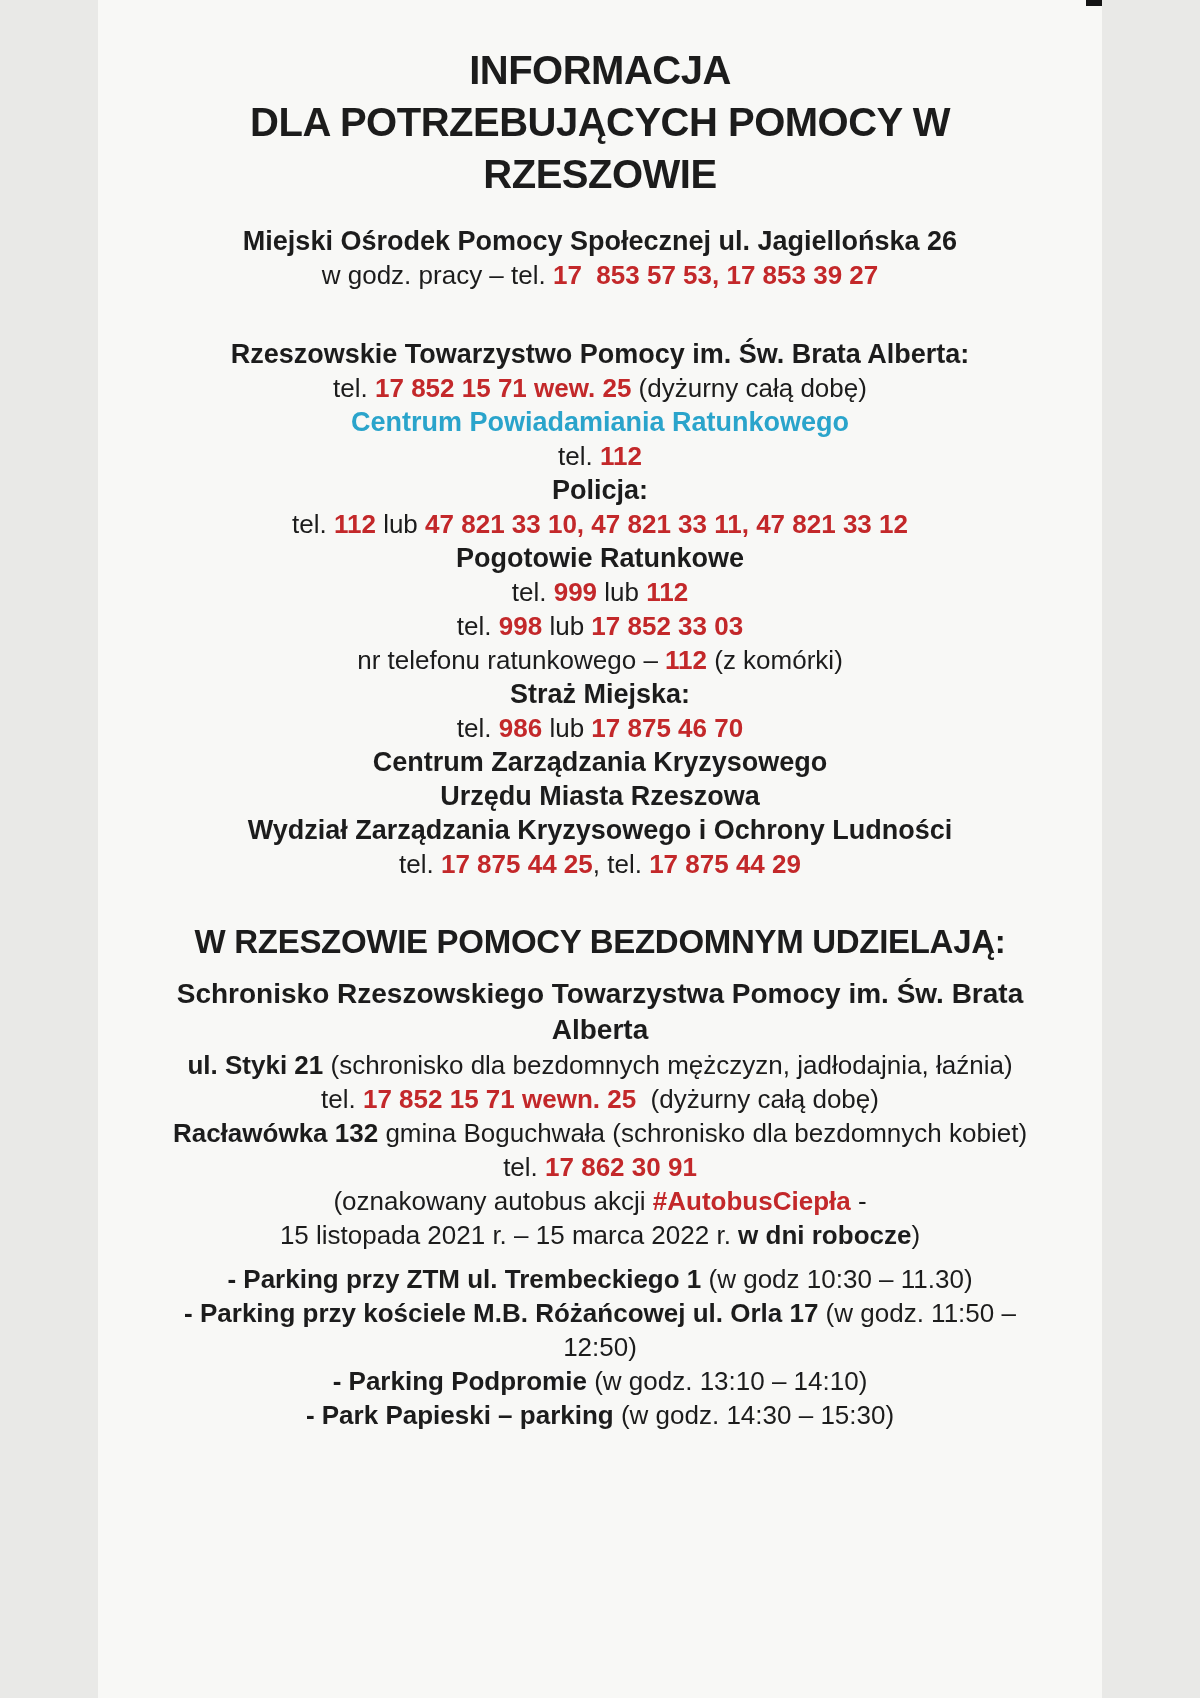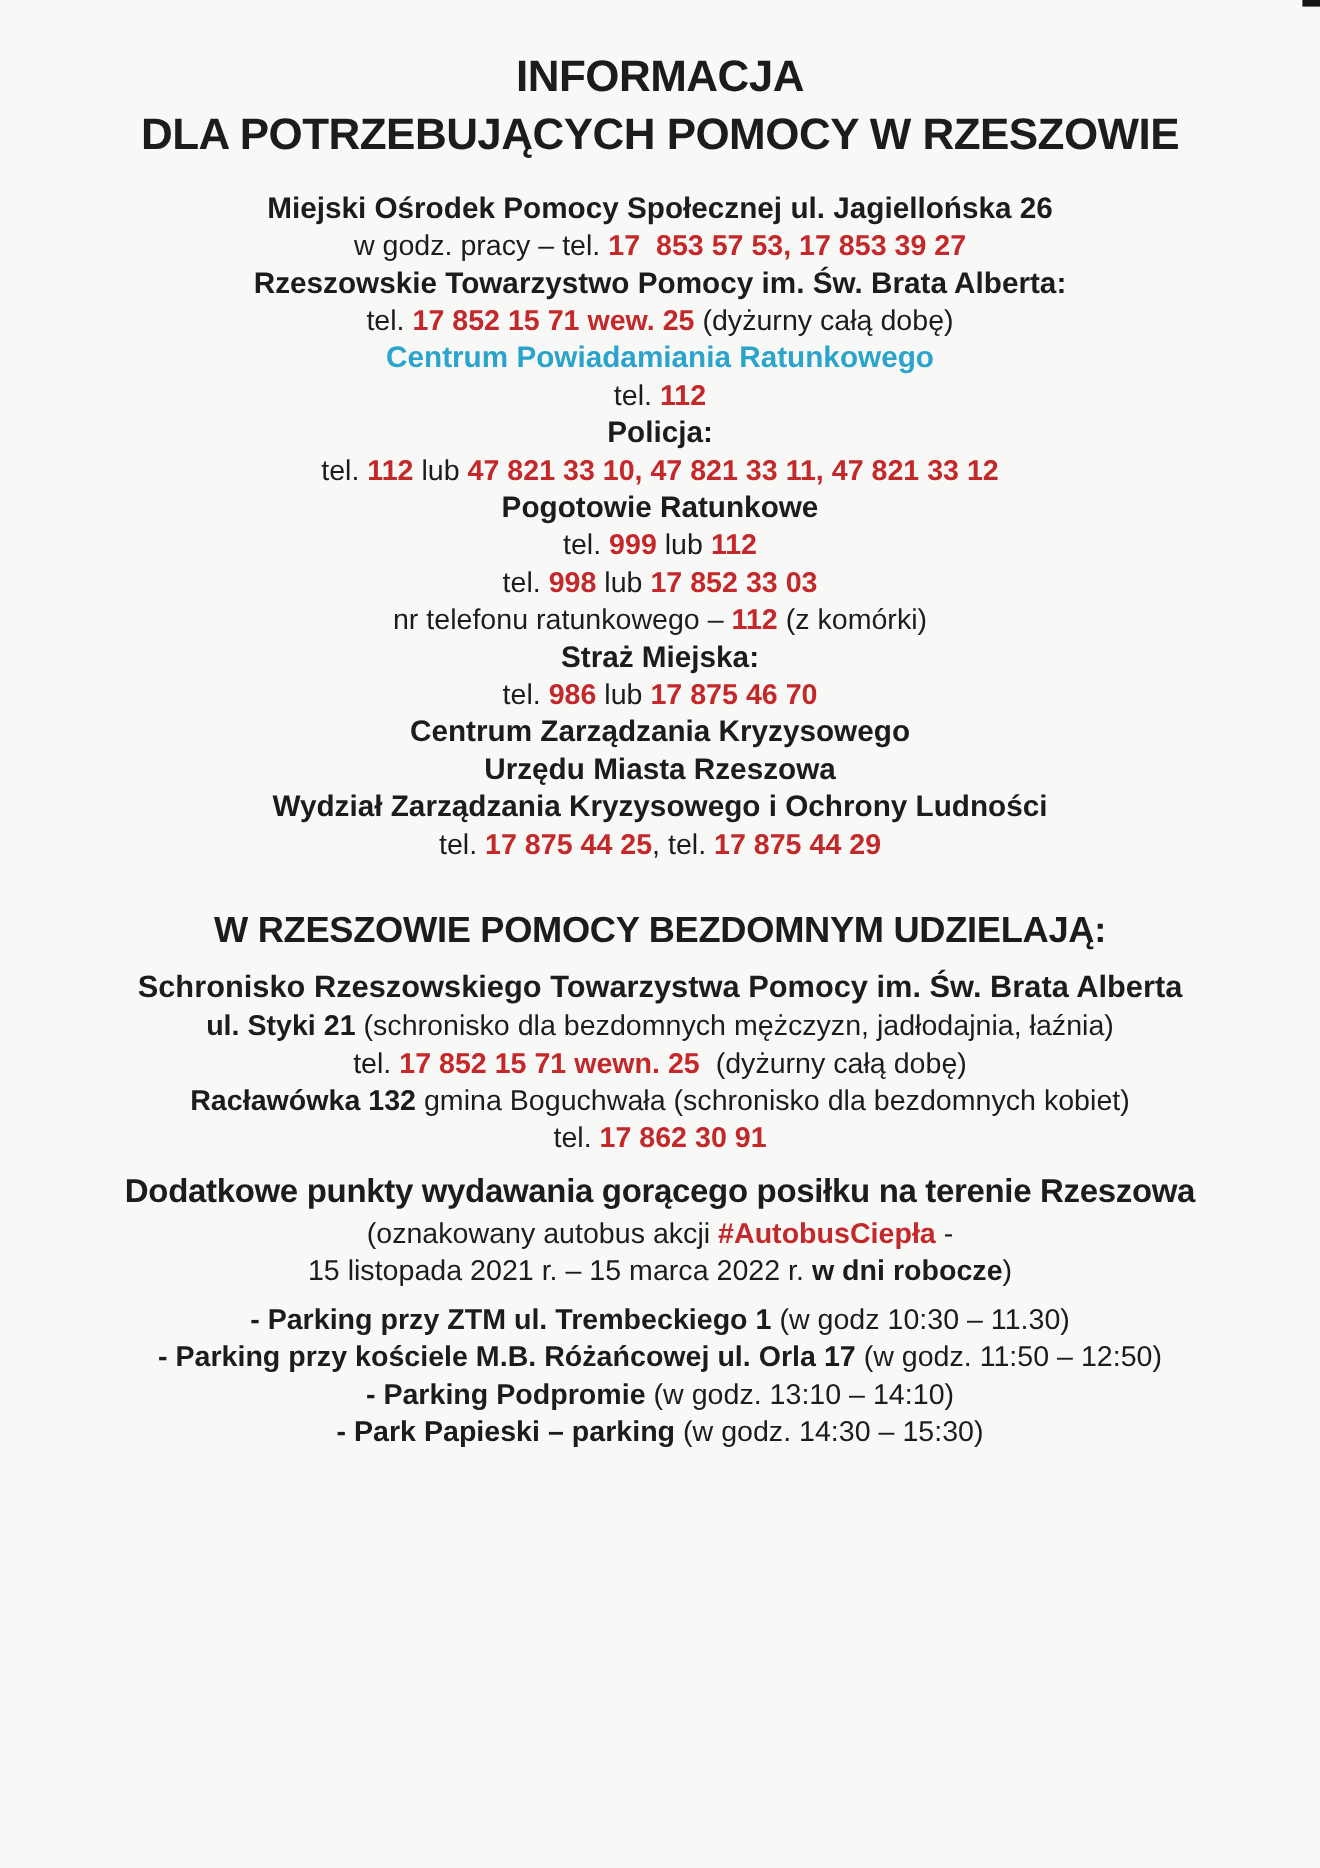--- a/index.html
+++ b/index.html
@@ -2,21 +2,21 @@
 <html lang="pl"><head>
 <meta charset="utf-8">
 <style>
   html, body { margin: 0; padding: 0; }
   body {
     font-family: "Liberation Sans", "DejaVu Sans", sans-serif;
     background: #e9e9e7;
   }
   .page {
     position: relative;
-    width: 1200px;
+    width: 1004px;
     height: 1698px;
     margin: 0 auto;
     background: var(--bg, #f8f8f6);
     color: var(--text, #1c1c1c);
     text-align: center;
     padding-top: 44px;
     box-sizing: border-box;
     overflow: hidden;
   }
   .corner-mark {
@@ -66,21 +66,21 @@
   .section-title-2 {
     font-size: 30px;
     line-height: 40px;
     font-weight: bold;
     letter-spacing: -0.3px;
   }
   .gap-xs  { margin-top: 10px; }
   .gap-sm  { margin-top: 13px; }
   .gap-lg  { }
   .gap-md  { margin-top: 24px; }
-  .gap-xl  { }
+  .gap-xl  { margin-top: 45px; }
   .gap-xxl { margin-top: 40px; }
   .red  { color: var(--red, #c3282a); }
   .cyan { color: var(--cyan, #2aa4cb); }
   .bold { font-weight: bold; }
 </style>
 </head>
 <body>
 
 <div class="page" style="--red: #c3282a; --cyan: #2aa4cb; --text: #1c1c1c; --bg: #f8f8f6;">
   <div class="corner-mark"></div>
@@ -104,21 +104,20 @@
       <p class="line heading gap-lg"><span>Centrum Zarządzania Kryzysowego</span></p>
       <p class="line heading"><span>Urzędu Miasta Rzeszowa</span></p>
       <p class="line heading"><span>Wydział Zarządzania Kryzysowego i Ochrony Ludności</span></p>
       <p class="line body"><span>tel. </span><span class="red bold">17 875 44 25</span><span>, tel. </span><span class="red bold">17 875 44 29</span></p>
       <p class="line section-title gap-xxl"><span>W RZESZOWIE POMOCY BEZDOMNYM UDZIELAJĄ:</span></p>
       <p class="line subheading gap-sm"><span>Schronisko Rzeszowskiego Towarzystwa Pomocy im. Św. Brata Alberta</span></p>
       <p class="line body gap-lg"><span class="bold">ul. Styki 21</span><span> (schronisko dla bezdomnych mężczyzn, jadłodajnia, łaźnia)</span></p>
       <p class="line body"><span>tel. </span><span class="red bold">17 852 15 71 wewn. 25</span><span>  (dyżurny całą dobę)</span></p>
       <p class="line body gap-lg"><span class="bold">Racławówka 132</span><span> gmina Boguchwała (schronisko dla bezdomnych kobiet)</span></p>
       <p class="line body"><span>tel. </span><span class="red bold">17 862 30 91</span></p>
-      <p class="line section-title-2 gap-sm"><span>Dodatkowe punkty wydawania gorącego posiłku na terenie Rzeszowa</span></p>
       <p class="line body"><span>(oznakowany autobus akcji </span><span class="red bold">#AutobusCiepła</span><span> -</span></p>
       <p class="line body"><span>15 listopada 2021 r. – 15 marca 2022 r. </span><span class="bold">w dni robocze</span><span>)</span></p>
       <p class="line body gap-xs"><span class="bold">- Parking przy ZTM ul. Trembeckiego 1</span><span> (w godz 10:30 – 11.30)</span></p>
       <p class="line body"><span class="bold">- Parking przy kościele M.B. Różańcowej ul. Orla 17</span><span> (w godz. 11:50 – 12:50)</span></p>
       <p class="line body"><span class="bold">- Parking Podpromie</span><span> (w godz. 13:10 – 14:10)</span></p>
       <p class="line body"><span class="bold">- Park Papieski – parking</span><span> (w godz. 14:30 – 15:30)</span></p>
     </main>
 </div>
 
 </body></html>

